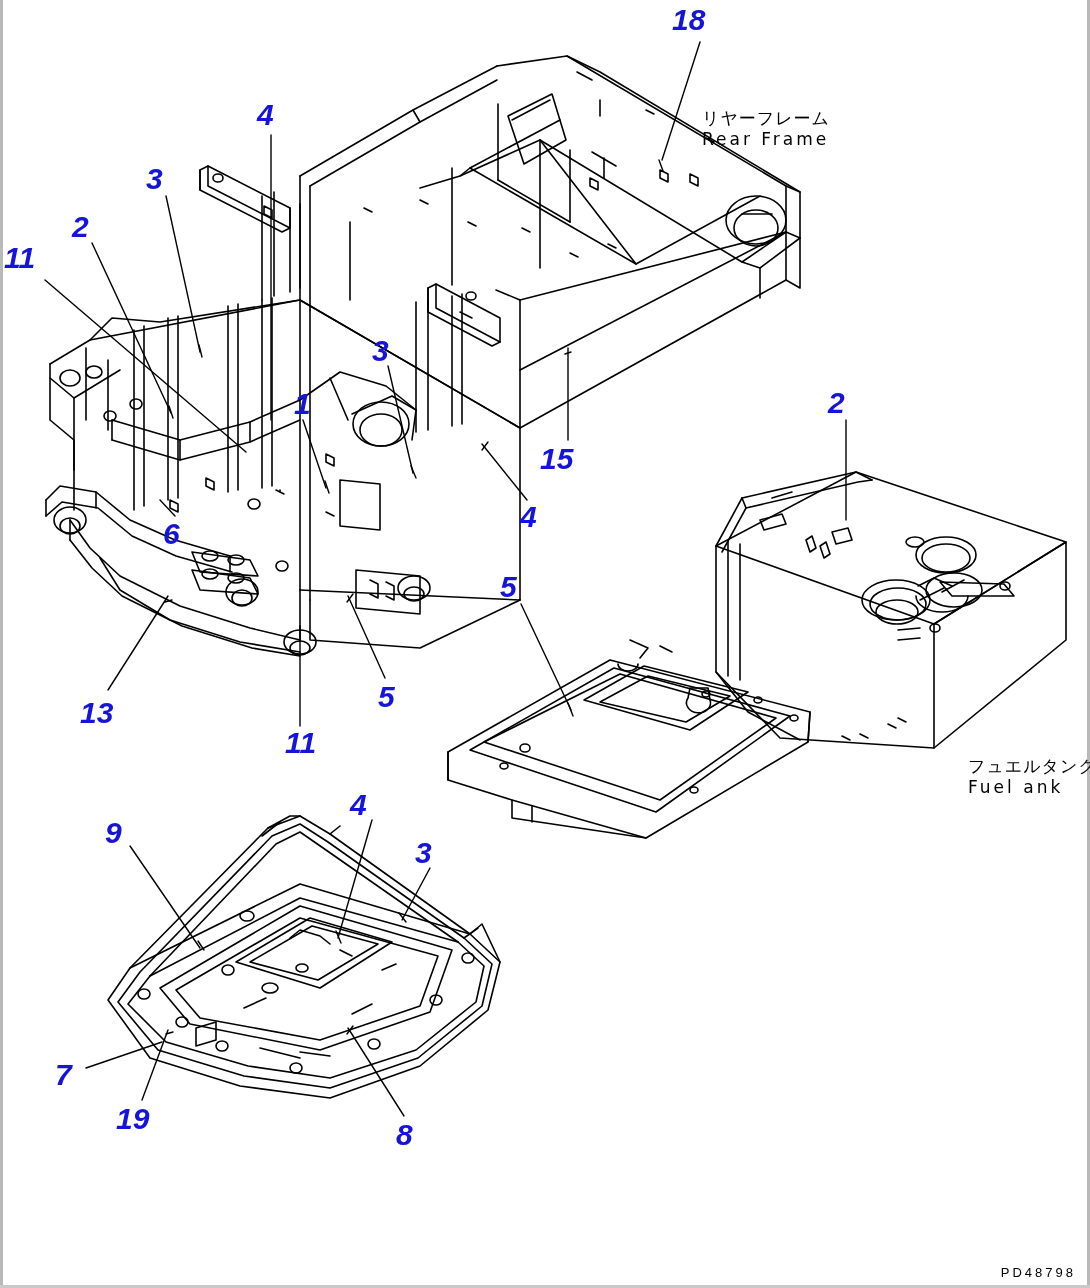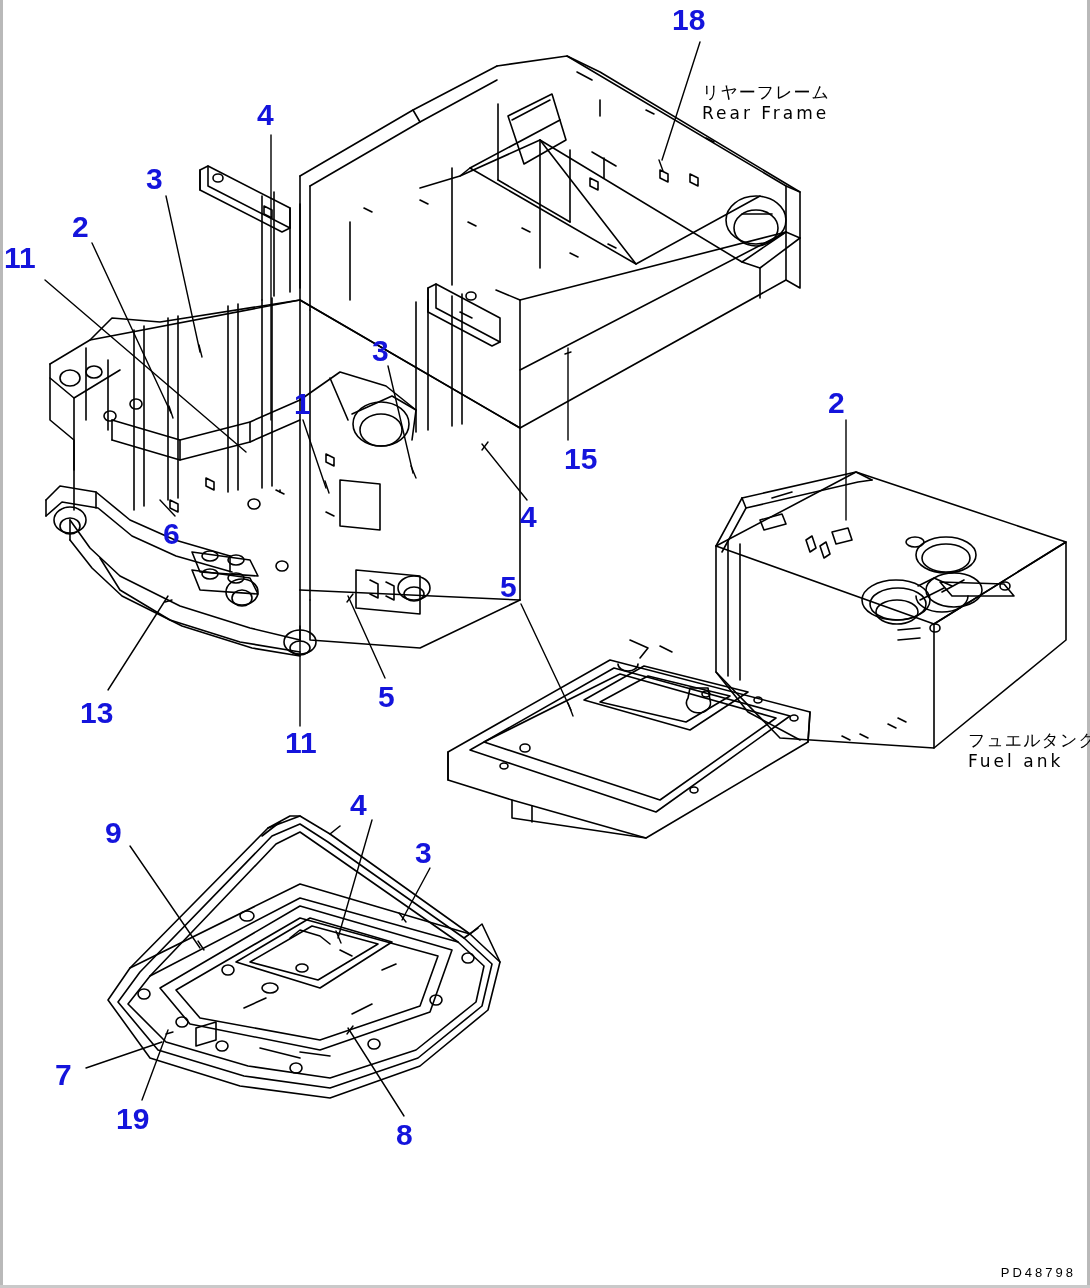--- a/index.html
+++ b/index.html
@@ -25,28 +25,30 @@
   .callout {
     position: absolute;
     color: #1414dc;
     font-family: "Liberation Sans", sans-serif;
     font-weight: bold;
     font-size: 30px;
     line-height: 30px;
     letter-spacing: 0px;
     white-space: nowrap;
     user-select: none;
+    font-style: italic;
   }
   .cap {
     position: absolute;
     color: #000000;
     font-family: "DejaVu Sans", sans-serif;
     font-size: 17px;
     line-height: 21px;
     white-space: nowrap;
+    margin-top: 26px;
   }
   .cap .jp { letter-spacing: 1px; }
   .cap .en { letter-spacing: 3px; }
   #drawing-no {
     position: absolute;
     right: 14px;
     bottom: 8px;
     color: #000000;
     font-family: "Liberation Sans", sans-serif;
     font-size: 13px;
@@ -447,21 +449,21 @@
 
   <div id="callout-layer">
       <div class="callout" style="left: 672px; top: 5px;">18</div>
       <div class="callout" style="left: 257px; top: 100px;">4</div>
       <div class="callout" style="left: 146px; top: 164px;">3</div>
       <div class="callout" style="left: 72px; top: 212px;">2</div>
       <div class="callout" style="left: 4px; top: 243px;">11</div>
       <div class="callout" style="left: 372px; top: 336px;">3</div>
       <div class="callout" style="left: 294px; top: 389px;">1</div>
       <div class="callout" style="left: 828px; top: 388px;">2</div>
-      <div class="callout" style="left: 564px; top: 444px; text-align: center;">15</div>
+      <div class="callout" style="left: 540px; top: 444px; text-align: center;">15</div>
       <div class="callout" style="left: 520px; top: 502px;">4</div>
       <div class="callout" style="left: 163px; top: 519px;">6</div>
       <div class="callout" style="left: 500px; top: 572px;">5</div>
       <div class="callout" style="left: 378px; top: 682px;">5</div>
       <div class="callout" style="left: 80px; top: 698px;">13</div>
       <div class="callout" style="left: 285px; top: 728px;">11</div>
       <div class="callout" style="left: 350px; top: 790px;">4</div>
       <div class="callout" style="left: 105px; top: 818px;">9</div>
       <div class="callout" style="left: 415px; top: 838px;">3</div>
       <div class="callout" style="left: 55px; top: 1060px;">7</div>

